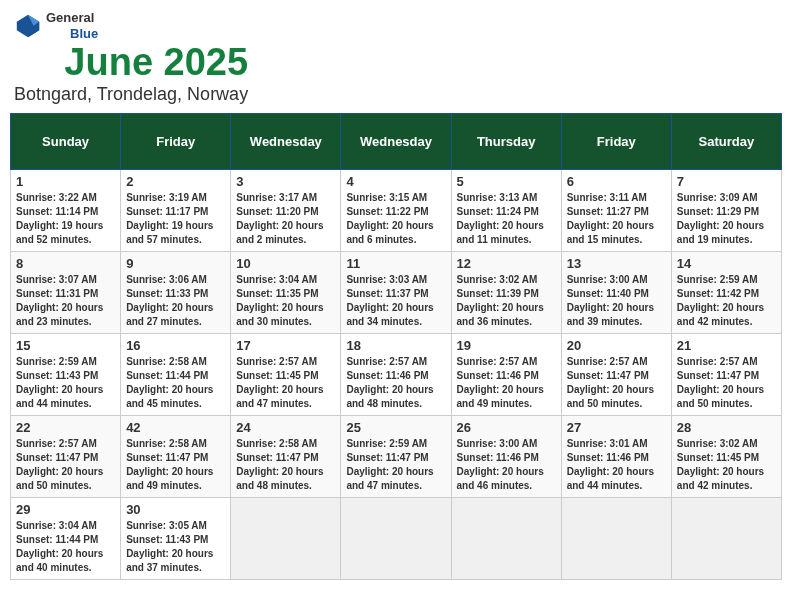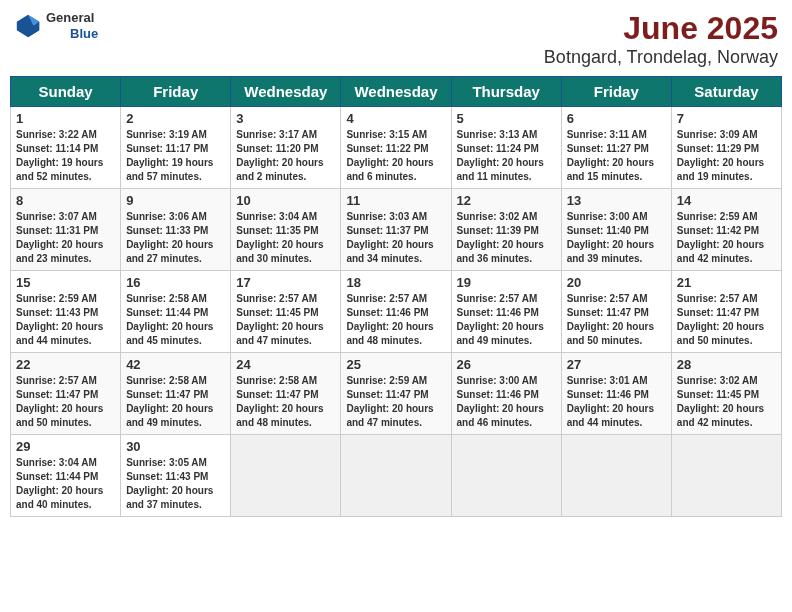--- a/index.html
+++ b/index.html
@@ -9,20 +9,21 @@
       width: 792px;
       min-height: 612px;
       padding: 10px;
     }
     .header-area {
       display: flex;
       justify-content: space-between;
       align-items: flex-start;
       margin-bottom: 8px;
       padding: 0 4px;
+      flex-direction: column;
     }
     .logo {
       display: flex;
       align-items: center;
       gap: 4px;
     }
     .logo-text {
       display: flex;
       flex-direction: column;
       font-size: 13px;
@@ -32,39 +33,39 @@
     .logo-text .general { color: #333; }
     .logo-text .blue { color: #1a5296; margin-left: 24px; }
     .logo-icon {
       width: 28px;
       height: 28px;
     }
     .title-area {
       text-align: right;
     }
     .month-title {
-      font-size: 32px;
-      font-weight: bold;
-      color: #7f1d1d;
+      font-size: 38px;
+      font-weight: bold;
+      color: #15803d;
     }
     .location {
       font-size: 18px;
       color: #333;
     }
     .calendar {
       width: 100%;
       border-collapse: collapse;
       border: 1px solid #ccc;
     }
     .calendar th {
-      background-color: #0f766e;
+      background-color: #14532d;
       color: #fff;
       text-align: center;
-      padding: 6px 4px;
-      font-size: 15px;
+      padding: 20px 4px;
+      font-size: 13px;
       border: 1px solid #1a5296;
     }
     .calendar td {
       vertical-align: top;
       padding: 4px 5px;
       border: 1px solid #ccc;
       width: calc(100% / 7);
       min-height: 80px;
       font-size: 10.5px;
       color: #333;

